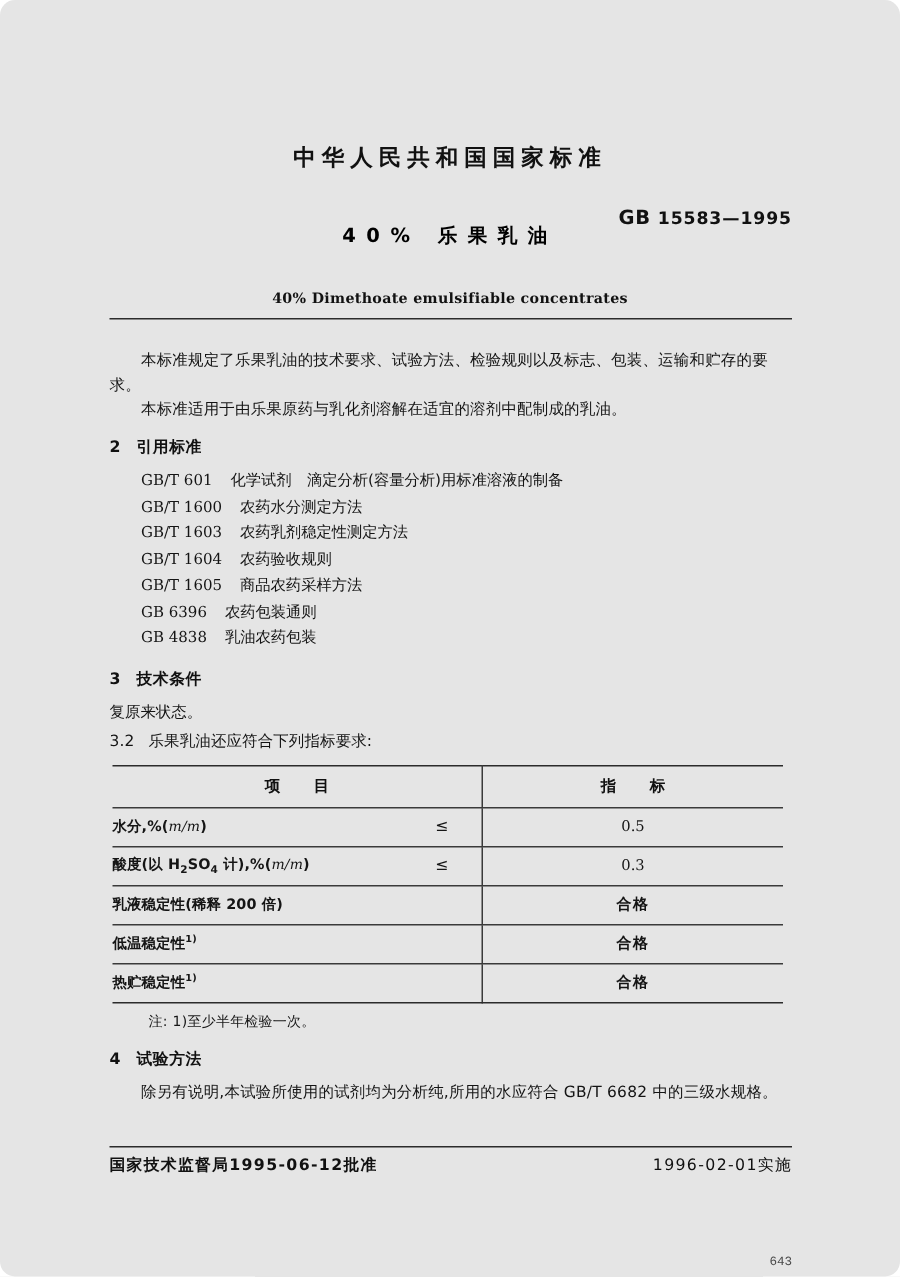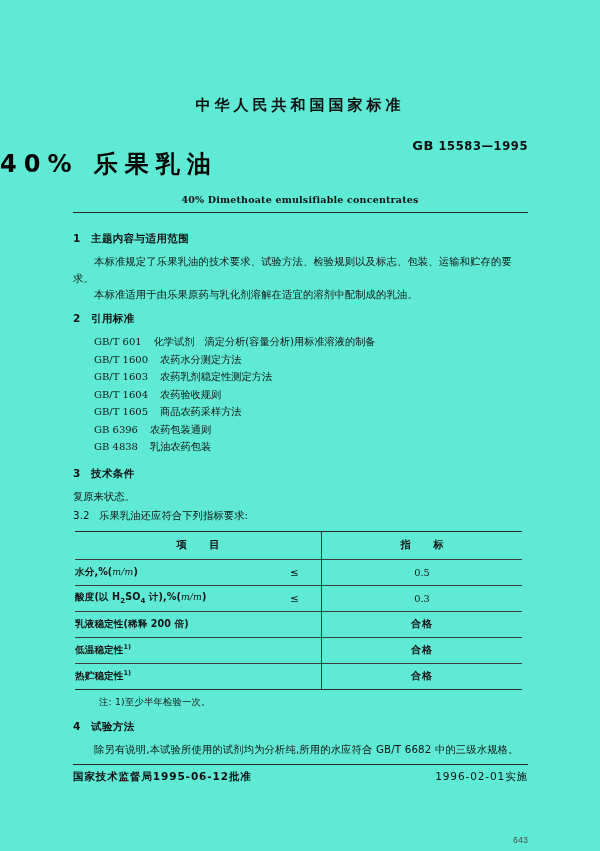--- a/index.html
+++ b/index.html
@@ -12,21 +12,22 @@
     height: 851px;
     position: relative;
     font-family: "DejaVu Sans", "Liberation Sans", sans-serif;
     color: #1a1a1a;
     overflow: hidden;
   }
 
   .page {
     position: absolute;
     inset: 0;
-    background: #5eead4;
+    background: #e5e5e5;
+    border-radius: 10px;
   }
 
   
   .header-block {
     position: absolute;
     left: 0;
     top: 96px;
     width: 600px;
     text-align: center;
   }
@@ -49,22 +50,22 @@
   }
   .gb-number .gb-prefix {
     font-size: 13px;
     letter-spacing: 0.5px;
   }
   .doc-title {
     position: absolute;
     left: 0;
     top: 148px;
     width: 600px;
-    text-align: left;
-    font-size: 24px;
+    text-align: center;
+    font-size: 13px;
     font-weight: bold;
     letter-spacing: 7px;
     color: #000;
   }
   .doc-title-en {
     position: absolute;
     left: 0;
     top: 194px;
     width: 600px;
     text-align: center;
@@ -282,23 +283,20 @@
     <span>15583—1995</span>
   </div>
 
   <div class="doc-title">40% 乐果乳油</div>
   <div class="doc-title-en">40% Dimethoate emulsifiable concentrates</div>
 
   <div class="rule"></div>
 
   <div class="content">
 
-    <div class="sec-head">
-      <span class="sec-num">1</span><span>主题内容与适用范围</span>
-    </div>
     <p class="para">本标准规定了乐果乳油的技术要求、试验方法、检验规则以及标志、包装、运输和贮存的要求。</p>
     <p class="para" style="margin-top:-9px;">本标准适用于由乐果原药与乳化剂溶解在适宜的溶剂中配制成的乳油。</p>
 
     <div class="sec-head">
       <span class="sec-num">2</span><span>引用标准</span>
     </div>
     <ul class="ref-list">
       <li>
         <span class="ref-code">GB/T 601</span><span class="ref-sp"></span><span>化学试剂　滴定分析(容量分析)用标准溶液的制备</span>
       </li>

